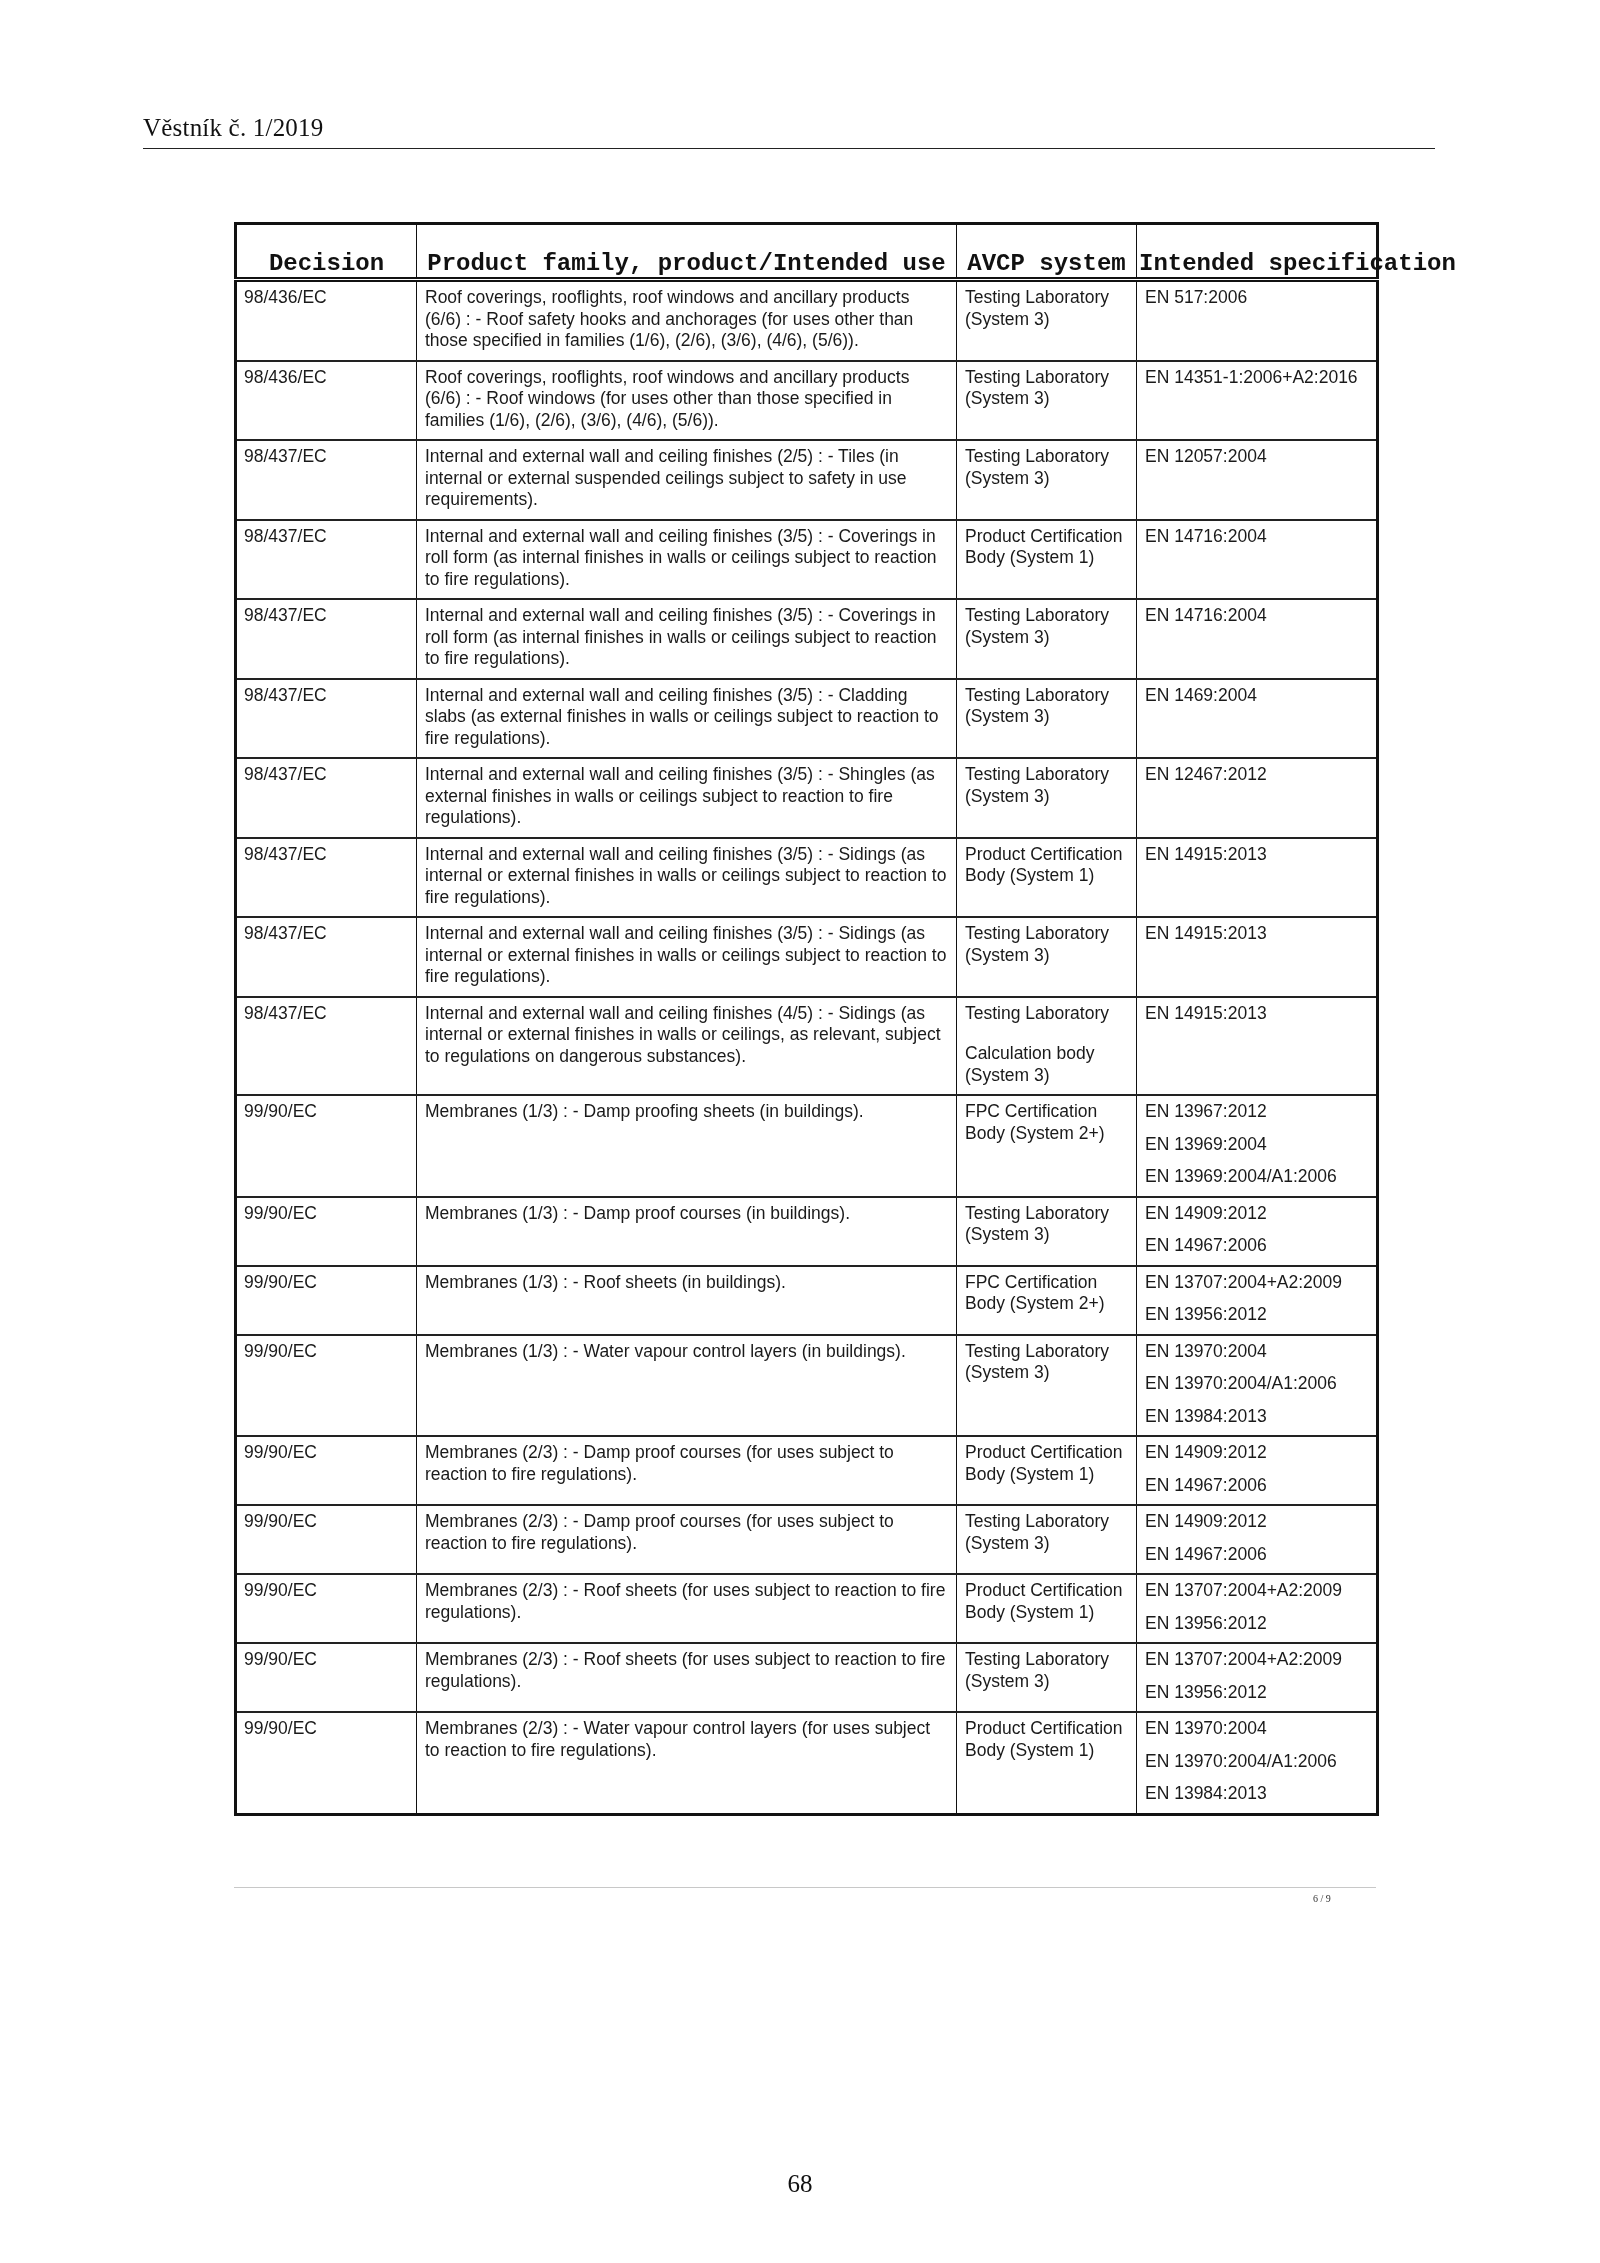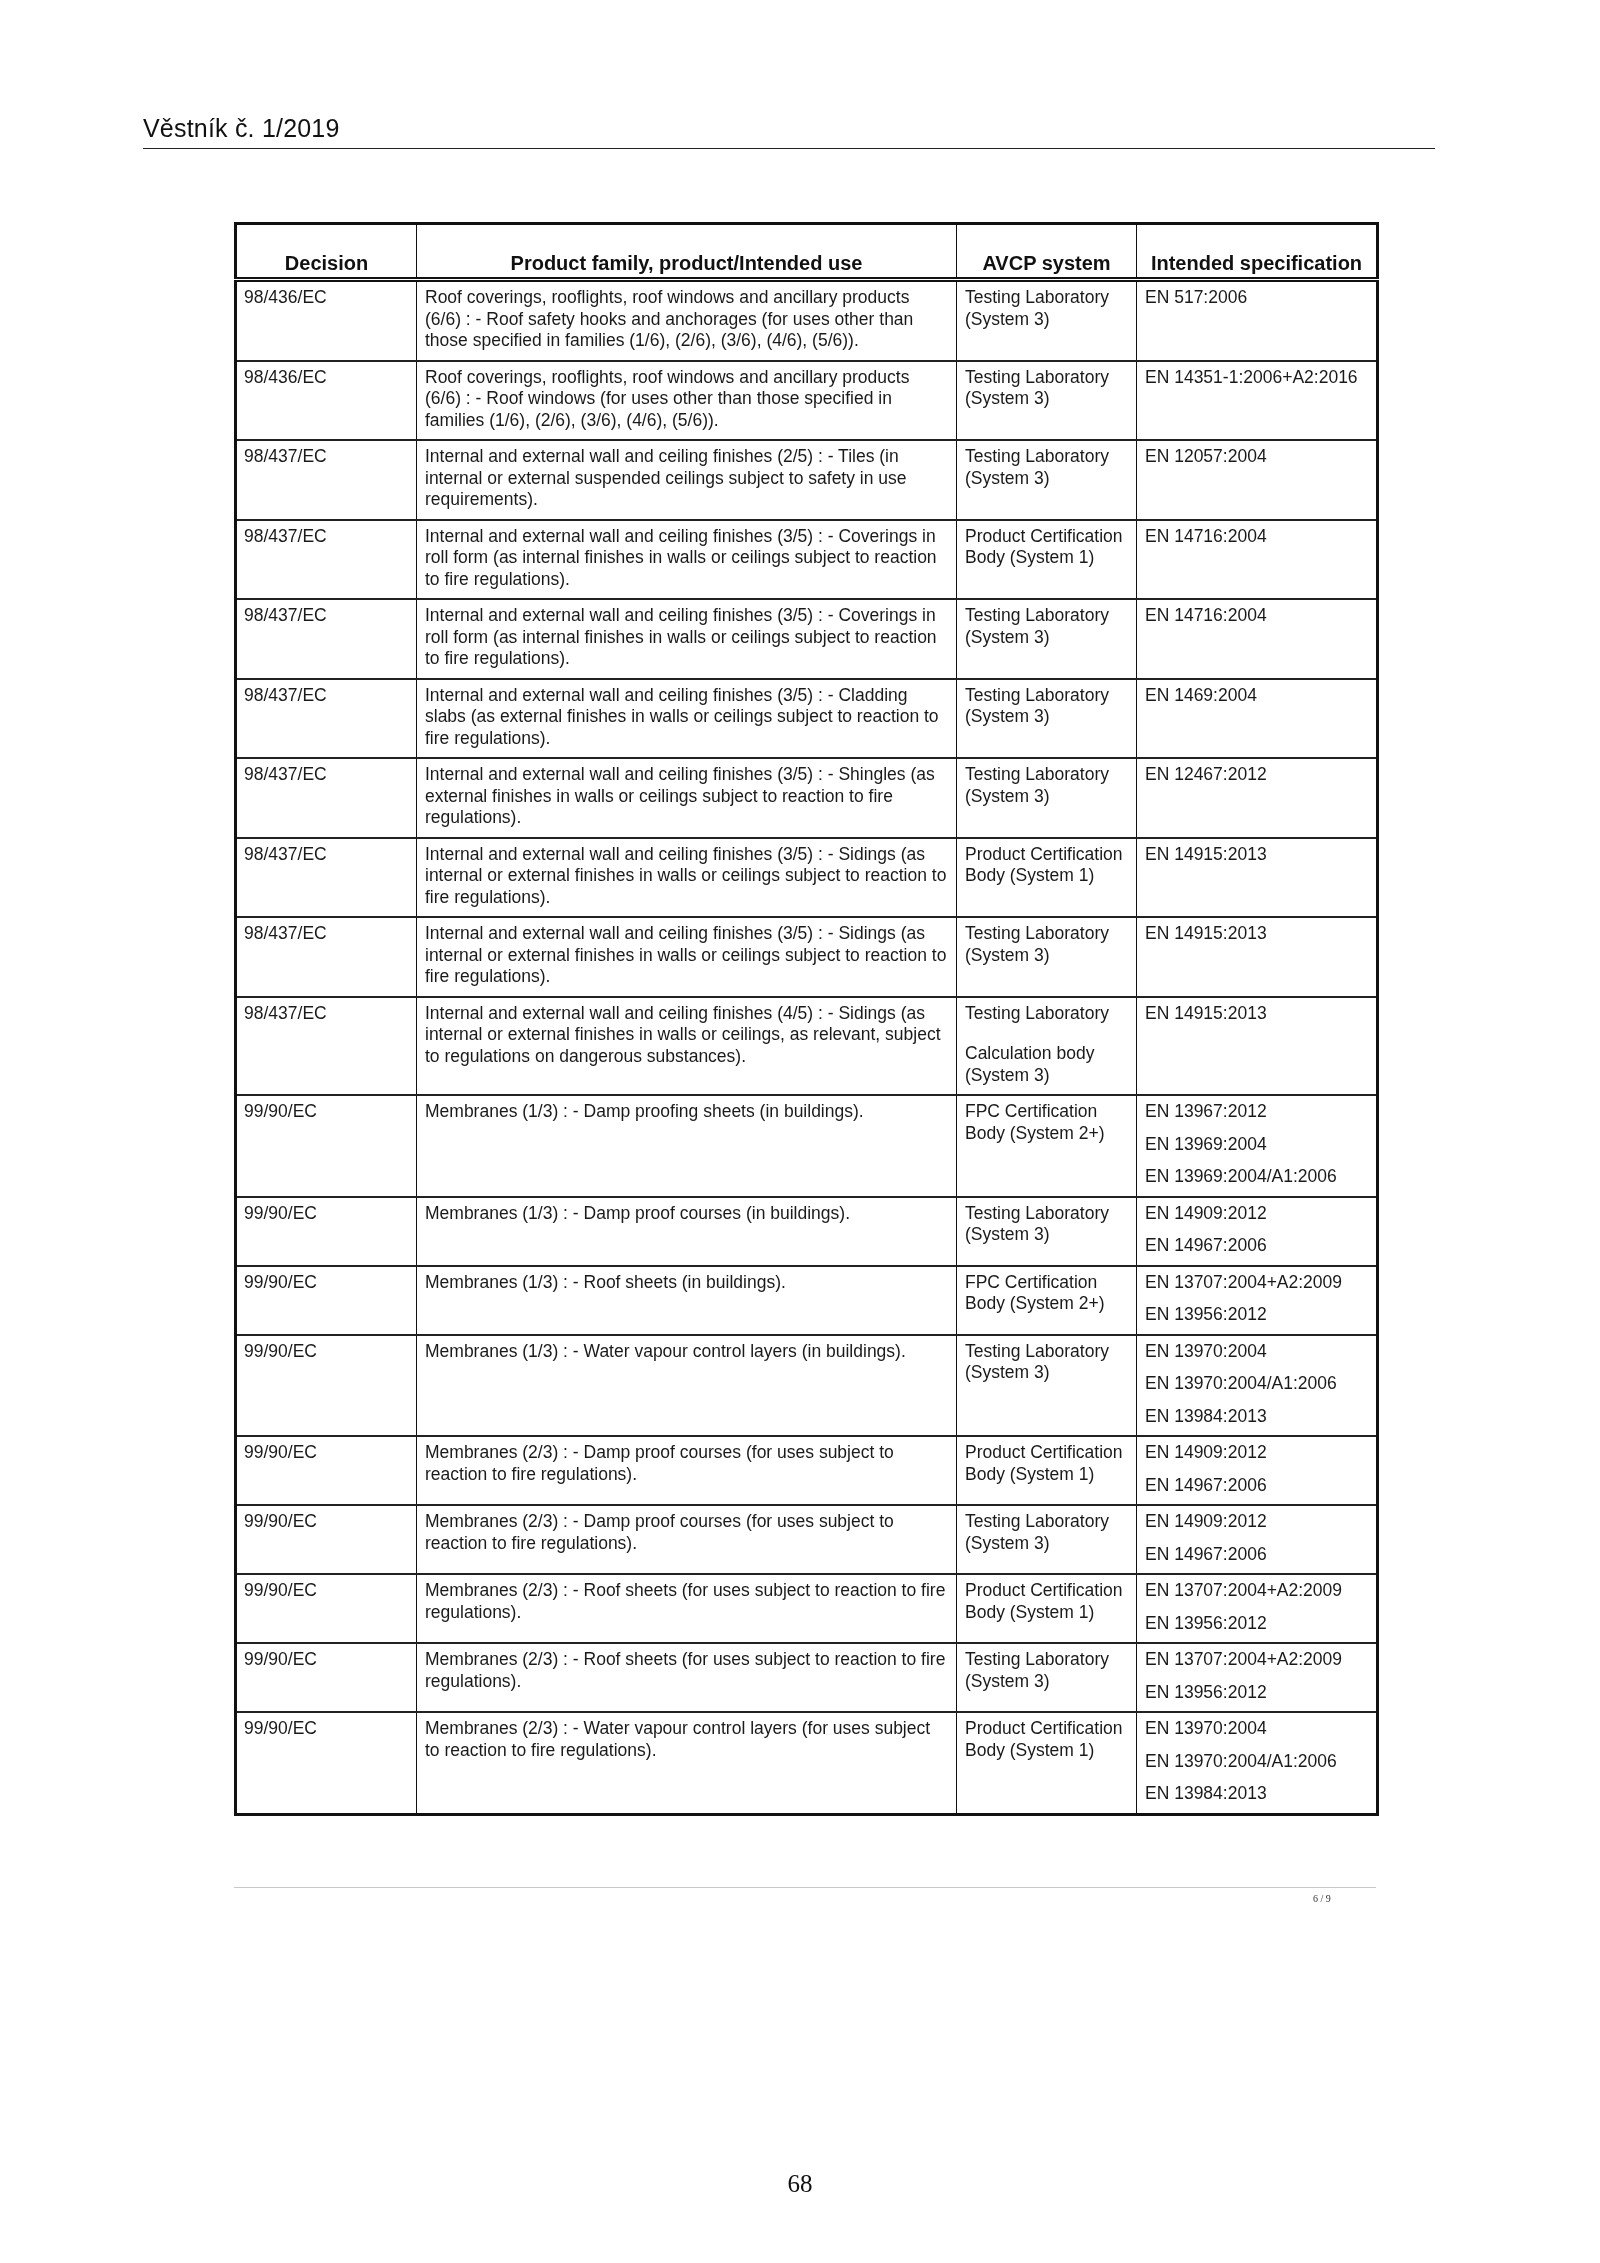--- a/index.html
+++ b/index.html
@@ -19,21 +19,21 @@
       left: 143px;
       top: 112px;
       width: 1292px;
       height: 36px;
       border-bottom: 1.5px solid #222;
     }
     .page-header-title {
       position: absolute;
       left: 0;
       top: 2px;
-      font-family: Liberation Sans, sans-serif;
+      font-family: Liberation Serif, serif;
       font-size: 25px;
       color: #111;
       letter-spacing: 0.2px;
     }
     .table-wrap {
       position: absolute;
       left: 234px;
       top: 222px;
       width: 1142px;
     }
@@ -46,30 +46,31 @@
       font-size: 17.5px;
       line-height: 21.5px;
       color: #1a1a1a;
     }
     table.spec-table col.c1 { width: 181px; }
     table.spec-table col.c2 { width: 540px; }
     table.spec-table col.c3 { width: 180px; }
     table.spec-table col.c4 { width: 241px; }
     table.spec-table th {
       font-weight: bold;
-      font-size: 20px;
+      font-size: 24px;
       text-align: center;
       vertical-align: bottom;
       height: 49px;
       padding: 0 2px 3px 2px;
       border-left: 1.5px solid #111;
       border-right: 1.5px solid #111;
       border-bottom: 5px double #111;
       white-space: nowrap;
       color: #111;
+      font-family: Liberation Mono, monospace;
     }
     table.spec-table td {
       vertical-align: top;
       padding: 5px 8px 8px 8px;
       border-left: 1.5px solid #111;
       border-right: 1.5px solid #111;
       border-bottom: 2.5px solid #222;
     }
     table.spec-table td.decision-cell {
       padding-left: 7px;

